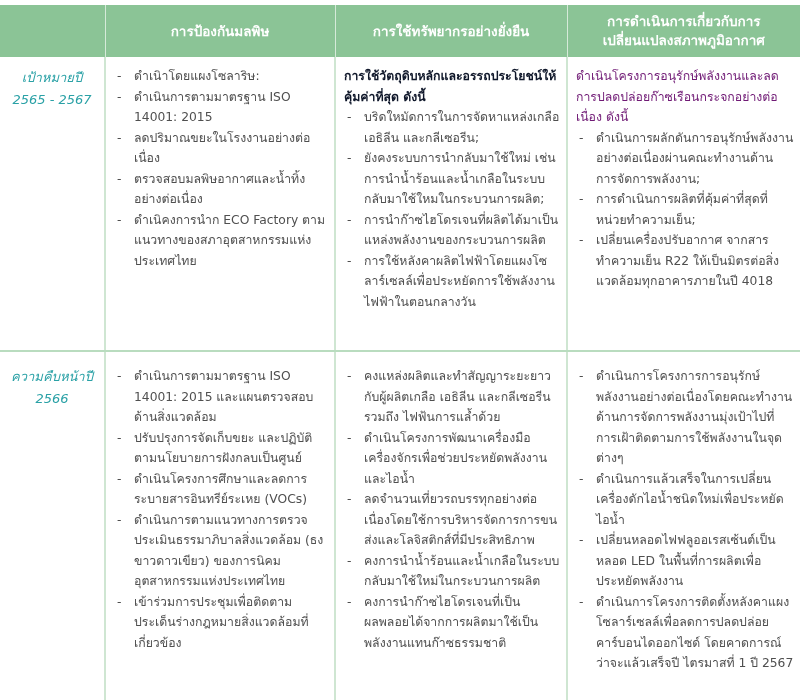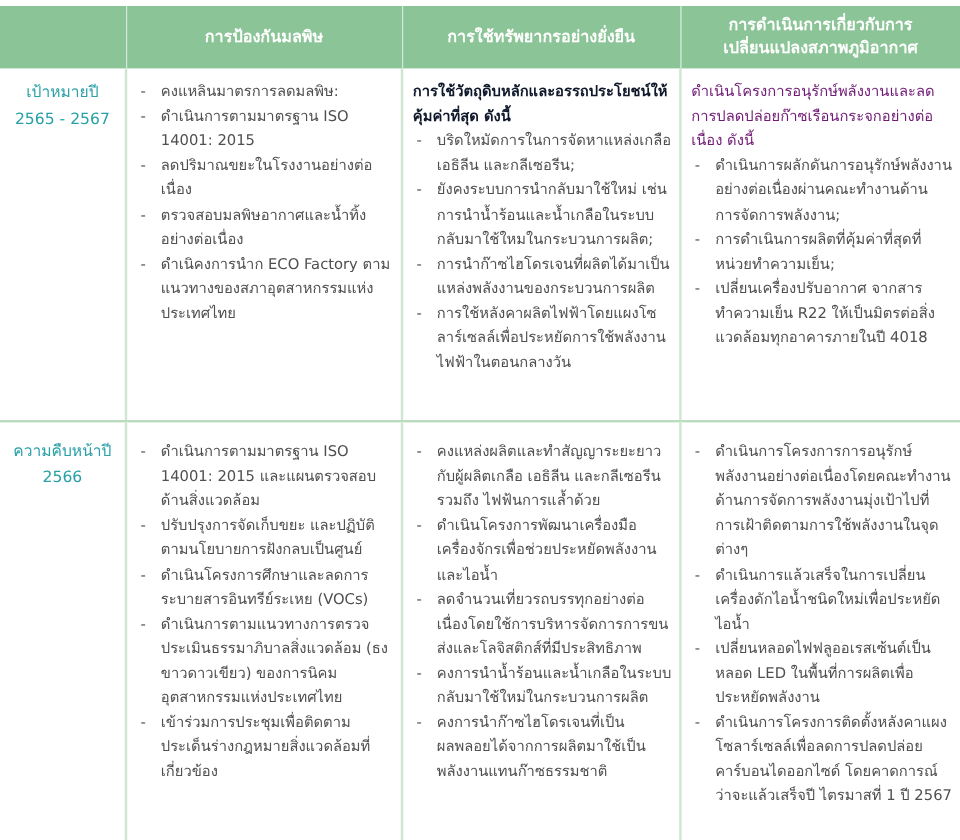--- a/index.html
+++ b/index.html
@@ -29,21 +29,21 @@
   thead th:first-child { border-left: none; }
   tbody td {
     vertical-align: top;
     font-size: 12.3px;
     line-height: 20.5px;
     color: #4f4f4f;
     padding: 9px 6px 6px 8px;
     border-left: 2px solid #cfe6d2;
     border-bottom: 2px solid #b9dcbf;
   }
-  tbody td:first-child { border-left: none; }
+  tbody td:first-child { border-left: none; font-style: italic; }
   tbody td.rowhead {
     color: #2aa1a6;
     font-size: 13px;
     line-height: 22px;
     text-align: center;
     padding: 10px 2px 4px 2px;
   }
   tr.r1 td { height: 278px; }
   tr.r2 td { height: 350px; padding-top: 14px; }
   tr.r2 td.rowhead { padding-top: 14px; }
@@ -78,21 +78,21 @@
     </tr>
   </thead>
   <tbody>
     <tr class="r1">
       <td class="rowhead">
         <div>เป้าหมายปี</div>
         <div>2565 - 2567</div>
       </td>
       <td>
         <ul class="dash">
-          <li>คงแหลินมาตรการลดมลพิษ:</li>
+          <li>ดำเนิาโดยแผงโซลาริษ:</li>
           <li>ดำเนินการตามมาตรฐาน ISO 14001: 2015</li>
           <li>ลดปริมาณขยะในโรงงานอย่างต่อเนื่อง</li>
           <li>ตรวจสอบมลพิษอากาศและน้ำทิ้งอย่างต่อเนื่อง</li>
           <li>ดำเนิคงการนำก ECO Factory ตามแนวทางของสภาอุตสาหกรรมแห่งประเทศไทย</li>
         </ul>
       </td>
       <td>
         <p class="intro bold">การใช้วัตถุดิบหลักและอรรถประโยชน์ให้คุ้มค่าที่สุด ดังนี้</p>
         <ul class="dash">
           <li>บริดใหมัดการในการจัดหาแหล่งเกลือ เอธิลีน และกลีเซอรีน;</li>

